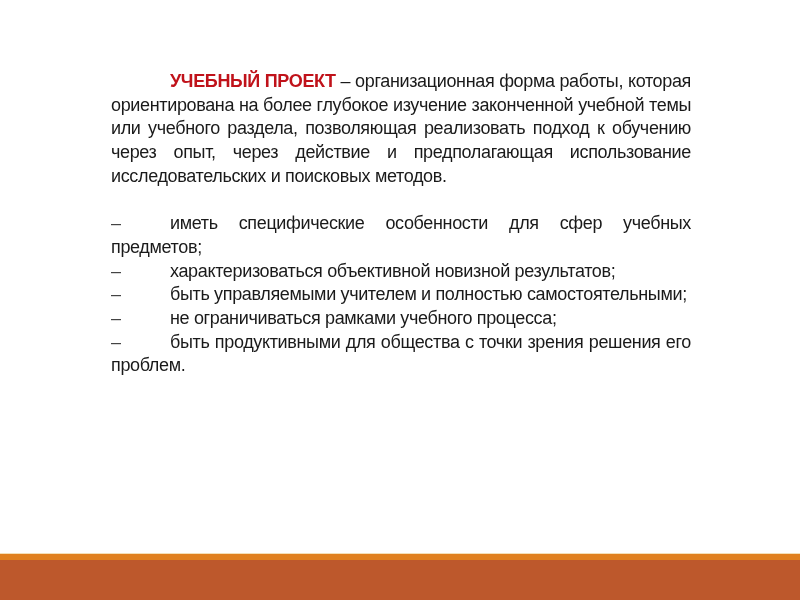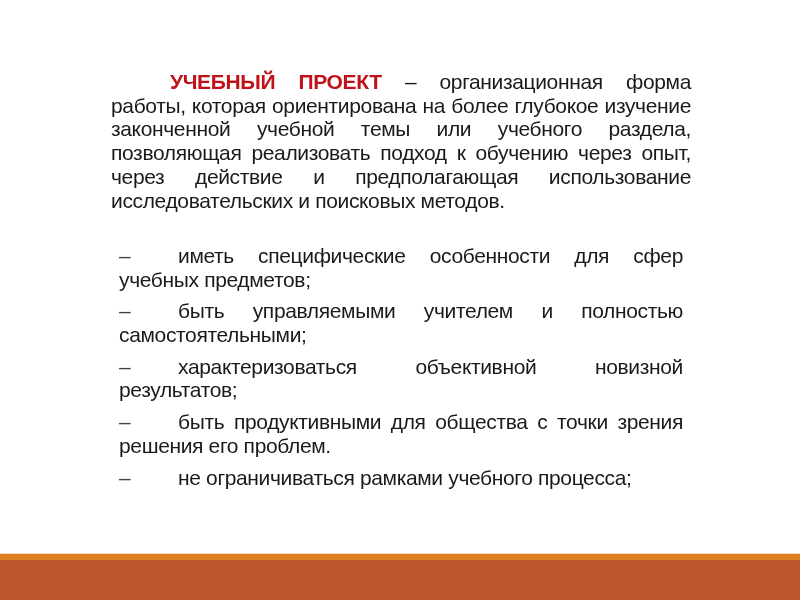--- a/index.html
+++ b/index.html
@@ -1,39 +1,39 @@
 <!DOCTYPE html>
 <html><head>
 <meta charset="utf-8">
 <style>
   html, body { margin:0; padding:0; }
   body { width:800px; height:600px; background:#ffffff; position:relative; overflow:hidden;
          font-family:"Liberation Sans", sans-serif; }
   .content { position:absolute; left:111px; top:70px; width:580px; color:#1a1a1a;
-             font-size:21px; line-height:23.7px; letter-spacing:-0.35px; }
+             font-size:18px; line-height:23.7px; letter-spacing:-0.35px; }
   .para { text-align:justify; margin:0; }
   .indent { text-indent:59px; }
   .red { color:#c0121a; font-weight:bold; }
   .gap { height:23.7px; }
-  .item { text-align:justify; margin:8px; }
+  .item { text-align:justify; margin:0; }
   .dash { display:inline-block; width:59px; color:#444; }
   .bar-top { position:absolute; left:0; top:554px; width:800px; height:6px; background:#e08020; }
   .bar-line { position:absolute; left:0; top:553px; width:800px; height:1px; background:#f4e0b8; }
   .bar-bottom { position:absolute; left:0; top:560px; width:800px; height:40px; background:#bd582c; }
 </style>
 </head>
 <body>
 
 <div class="content">
   <p class="para indent"><span class="red">УЧЕБНЫЙ ПРОЕКТ</span><span> – организационная форма работы, которая ориентирована на более глубокое изучение законченной учебной темы или учебного раздела, позволяющая  реализовать подход к обучению через опыт, через действие и предполагающая использование исследовательских и поисковых методов.</span></p>
   <div class="gap"></div>
   <div>
     <p class="item"><span class="dash">–</span><span>иметь специфические особенности для сфер учебных предметов;</span></p>
+    <p class="item"><span class="dash">–</span><span>характеризоваться объективной новизной результатов;</span></p>
     <p class="item"><span class="dash">–</span><span>быть управляемыми  учителем и полностью самостоятельными;</span></p>
-    <p class="item"><span class="dash">–</span><span>характеризоваться объективной новизной результатов;</span></p>
+    <p class="item"><span class="dash">–</span><span>не ограничиваться рамками учебного процесса;</span></p>
     <p class="item"><span class="dash">–</span><span>быть продуктивными для общества с точки зрения решения его проблем.</span></p>
-    <p class="item"><span class="dash">–</span><span>не ограничиваться рамками учебного процесса;</span></p>
   </div>
 </div>
 
 <div class="bar-line"></div>
 <div class="bar-top"></div>
 <div class="bar-bottom"></div>
 
 </body></html>

